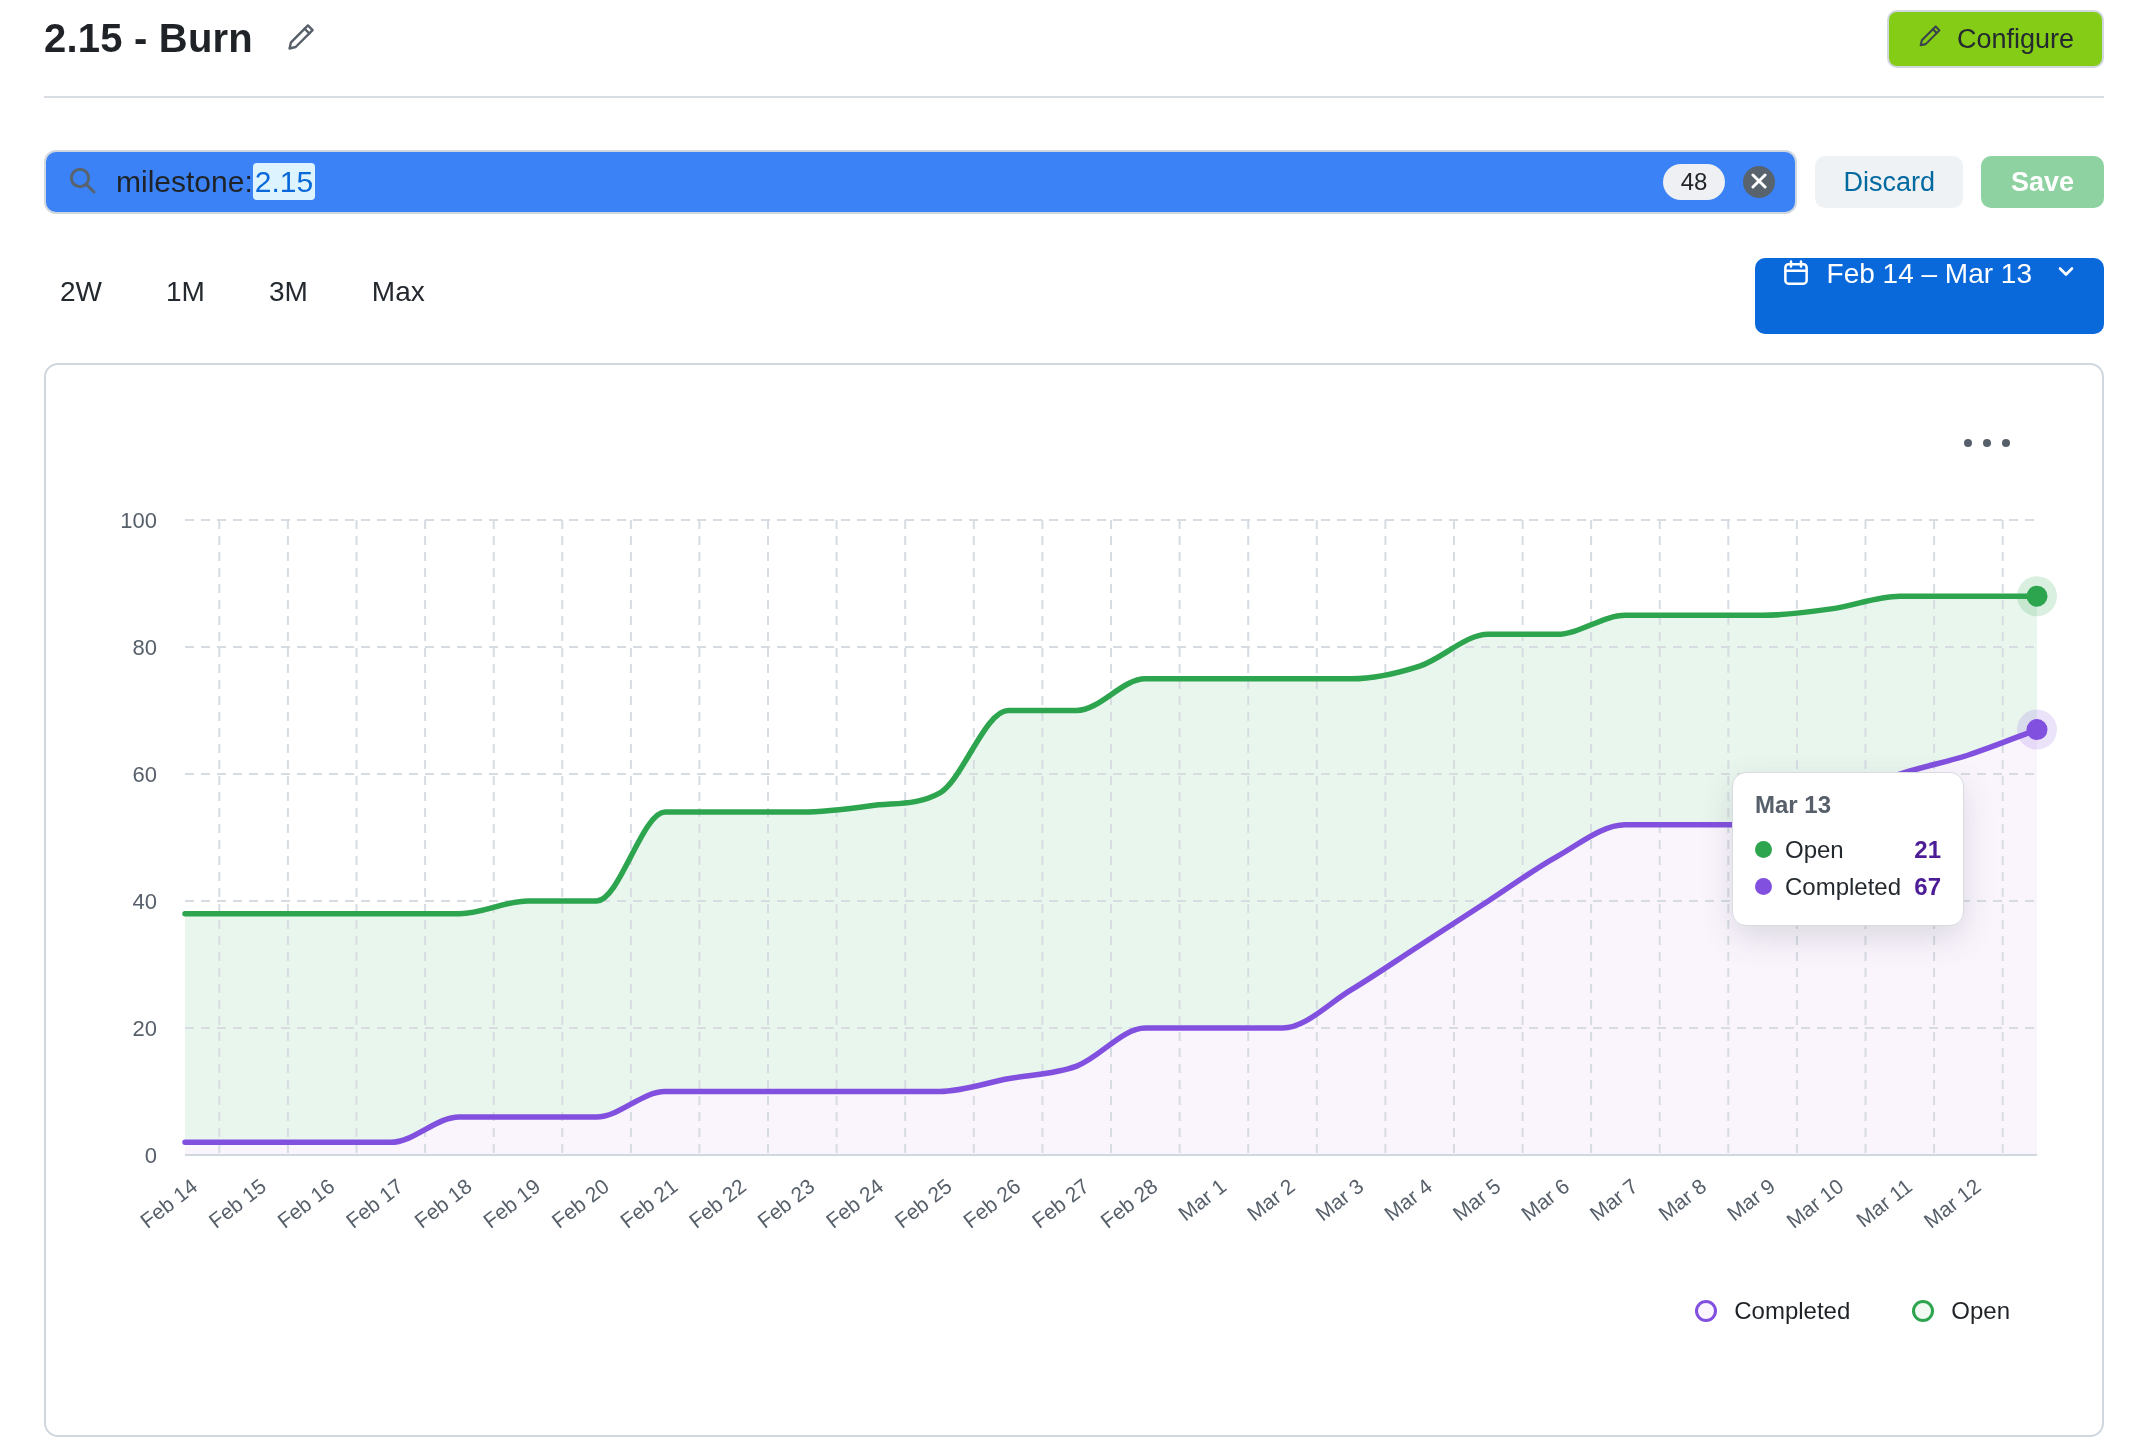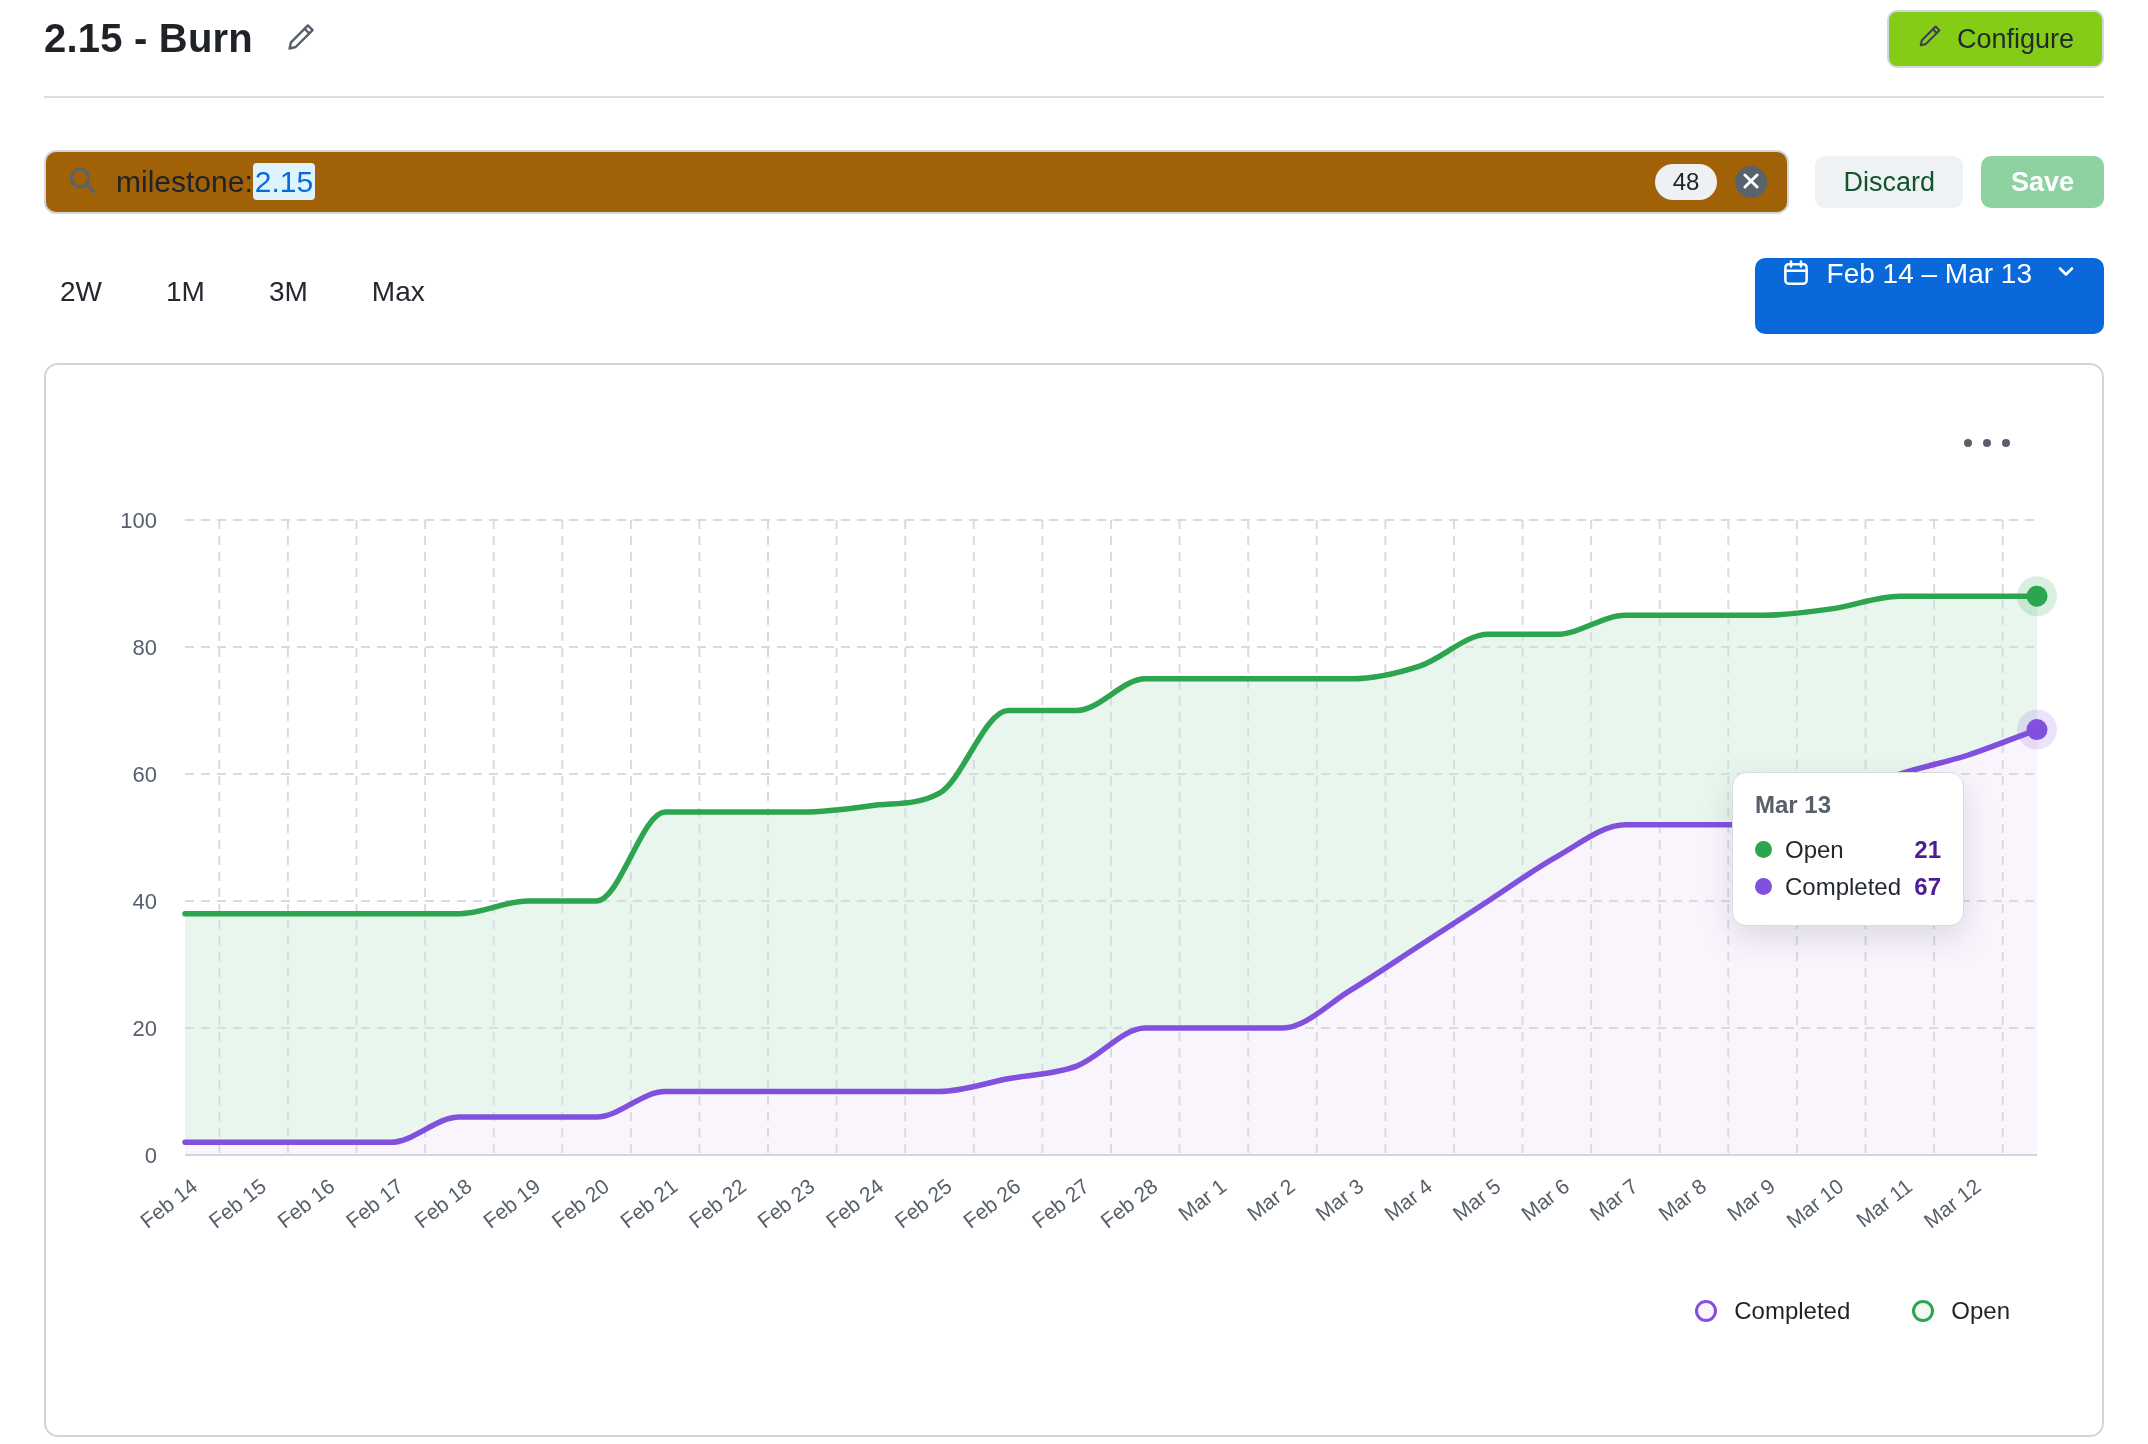--- a/index.html
+++ b/index.html
@@ -16,35 +16,35 @@
     position:absolute; right:44px; top:10px; height:58px; padding:0 28px;
     background:#84cc16; border:2px solid #d0d7de; border-radius:10px;
     display:flex; align-items:center; gap:14px; font-size:27px; font-weight:500; color:#24292f; cursor:pointer;
     font-family:inherit;
   }
   .divider { position:absolute; left:44px; right:44px; top:96px; height:2px; background:#d8dee4; }
 
   
   .filter-row { position:absolute; left:44px; right:44px; top:150px; height:64px; display:flex; align-items:center; gap:18px; }
   .search-box {
-    flex:1; height:64px; border:2px solid #d0d7de; border-radius:12px; background:#a16207;
+    flex:1; height:64px; border:2px solid #d0d7de; border-radius:12px; background:#3b82f6;
     display:flex; align-items:center; padding:0 20px; gap:18px;
   }
   .query-text { font-size:30px; color:#1f2328; white-space:pre; }
   .query-token { background:#ddf4ff; color:#0969da; border-radius:4px; padding:2px 2px; }
   .search-spacer { flex:1; }
   .count-pill {
     background:#eef0f3; border-radius:999px; padding:4px 18px;
     font-size:24px; font-weight:400; color:#1f2328;
   }
   .clear-btn { width:32px; height:32px; border-radius:50%; background:#59636e; border:none; cursor:pointer;
     display:flex; align-items:center; justify-content:center; }
   .discard-btn {
     height:52px; padding:0 28px; border:none; border-radius:10px; background:#eff2f4;
-    font-size:27px; font-weight:500; color:#14532d; cursor:pointer; font-family:inherit;margin-left:8px;
+    font-size:27px; font-weight:500; color:#0369a1; cursor:pointer; font-family:inherit;
   }
   .save-btn {
     height:52px; padding:0 30px; border:none; border-radius:10px; background:#8fd2a2;
     font-size:27px; font-weight:600; color:#fff; cursor:pointer; font-family:inherit;
   }
 
   
   .range-row { position:absolute; left:60px; top:262px; height:60px; display:flex; align-items:center; gap:64px; }
   .range-tab { background:none; border:none; font-size:28px; font-weight:500; color:#24292f; cursor:pointer; font-family:inherit; }
   .date-btn {

